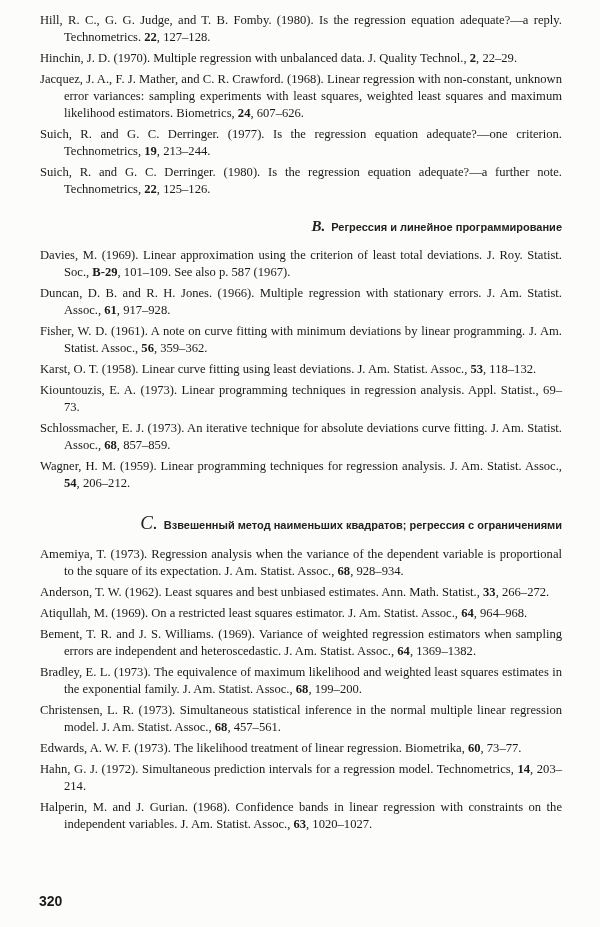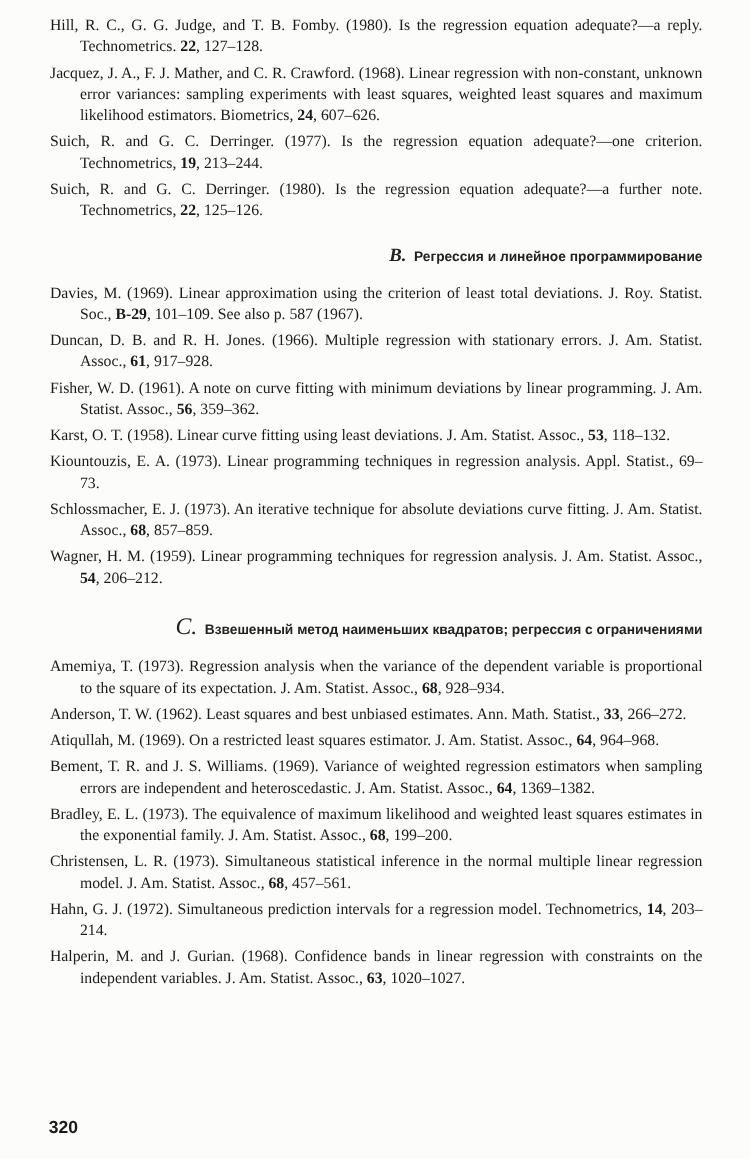--- a/index.html
+++ b/index.html
@@ -32,20 +32,23 @@
   }
 </style>
 </head>
 <body>
 
 <div class="page" id="page">
   <div class="ref">
     <span>Hill, R. C., G. G. Judge, and T. B. Fomby. (1980). Is the regression equation adequate?—a reply. </span><span class="j">Technometrics</span><span>. </span><span class="v">22</span><span>, 127–128.</span>
   </div>
 
+  <div class="ref">
+    <span>Hinchin, J. D. (1970). Multiple regression with unbalanced data. </span><span class="j">J. Quality Technol.</span><span>, </span><span class="v">2</span><span>, 22–29.</span>
+  </div>
 
   <div class="ref">
     <span>Jacquez, J. A., F. J. Mather, and C. R. Crawford. (1968). Linear regression with non-constant, unknown error variances: sampling experiments with least squares, weighted least squares and maximum likelihood estimators. </span><span class="j">Biometrics</span><span>, </span><span class="v">24</span><span>, 607–626.</span>
   </div>
 
   <div class="ref">
     <span>Suich, R. and G. C. Derringer. (1977). Is the regression equation adequate?—one criterion. </span><span class="j">Technometrics</span><span>, </span><span class="v">19</span><span>, 213–244.</span>
   </div>
 
   <div class="ref">
@@ -98,20 +101,23 @@
 
 
   <div class="ref">
     <span>Bradley, E. L. (1973). The equivalence of maximum likelihood and weighted least squares estimates in the exponential family. </span><span class="j">J. Am. Statist. Assoc.</span><span>, </span><span class="v">68</span><span>, 199–200.</span>
   </div>
 
   <div class="ref">
     <span>Christensen, L. R. (1973). Simultaneous statistical inference in the normal multiple linear regression model. </span><span class="j">J. Am. Statist. Assoc.</span><span>, </span><span class="v">68</span><span>, 457–561.</span>
   </div>
 
+  <div class="ref">
+    <span>Edwards, A. W. F. (1973). The likelihood treatment of linear regression. </span><span class="j">Biometrika</span><span>, </span><span class="v">60</span><span>, 73–77.</span>
+  </div>
 
   <div class="ref">
     <span>Hahn, G. J. (1972). Simultaneous prediction intervals for a regression model. </span><span class="j">Technometrics</span><span>, </span><span class="v">14</span><span>, 203–214.</span>
   </div>
 
   <div class="ref">
     <span>Halperin, M. and J. Gurian. (1968). Confidence bands in linear regression with constraints on the independent variables. </span><span class="j">J. Am. Statist. Assoc.</span><span>, </span><span class="v">63</span><span>, 1020–1027.</span>
   </div>
 </div>
 <div class="page-number">320</div>

